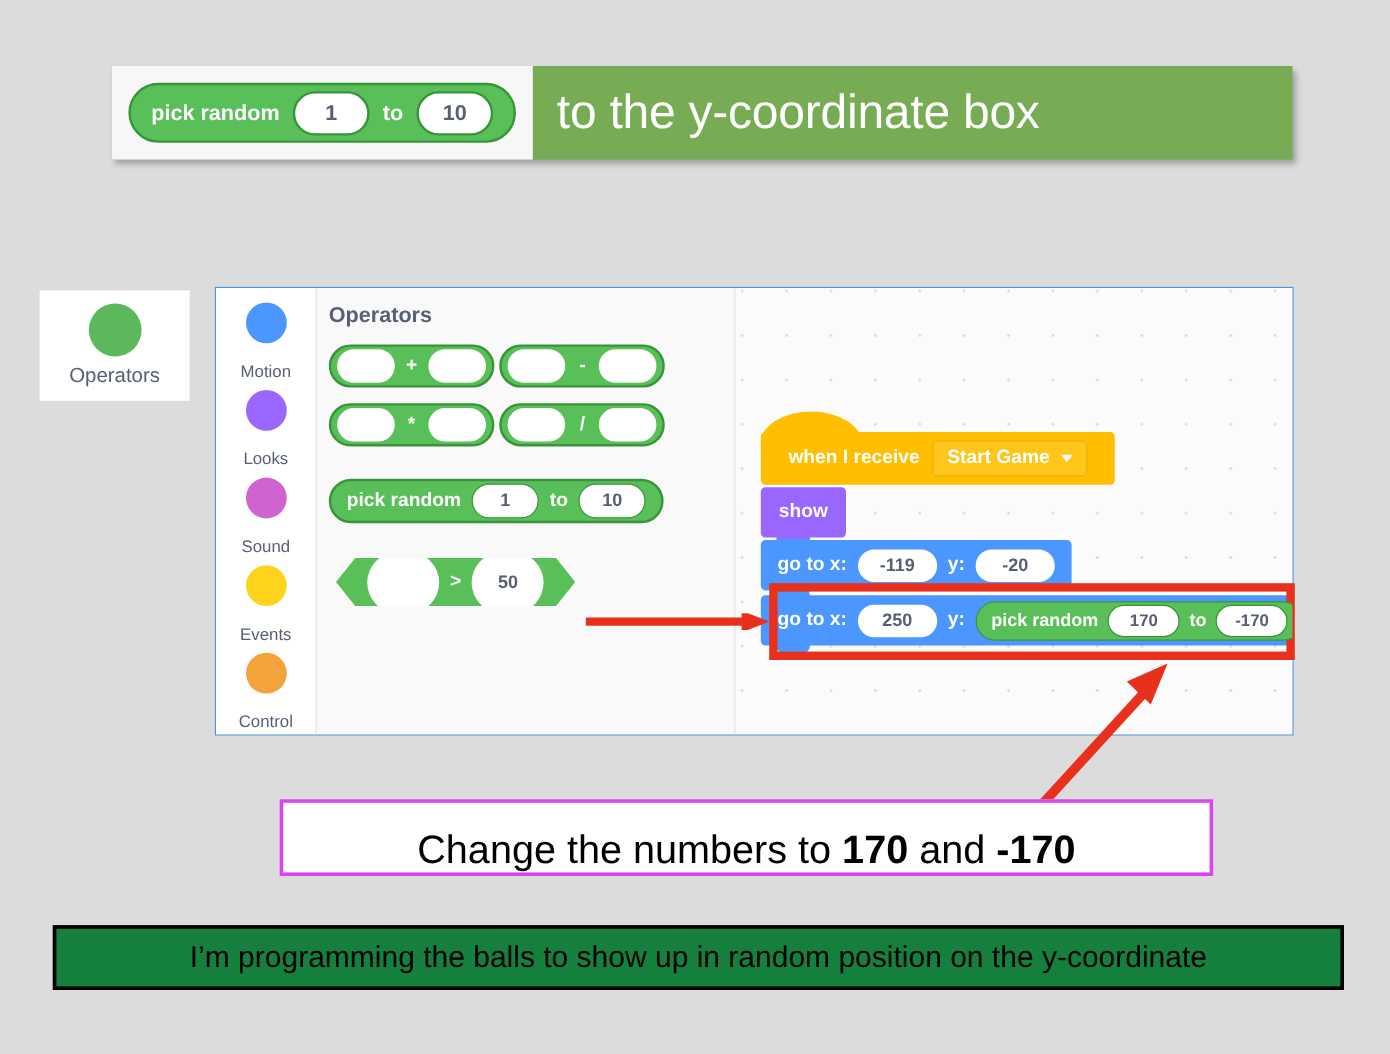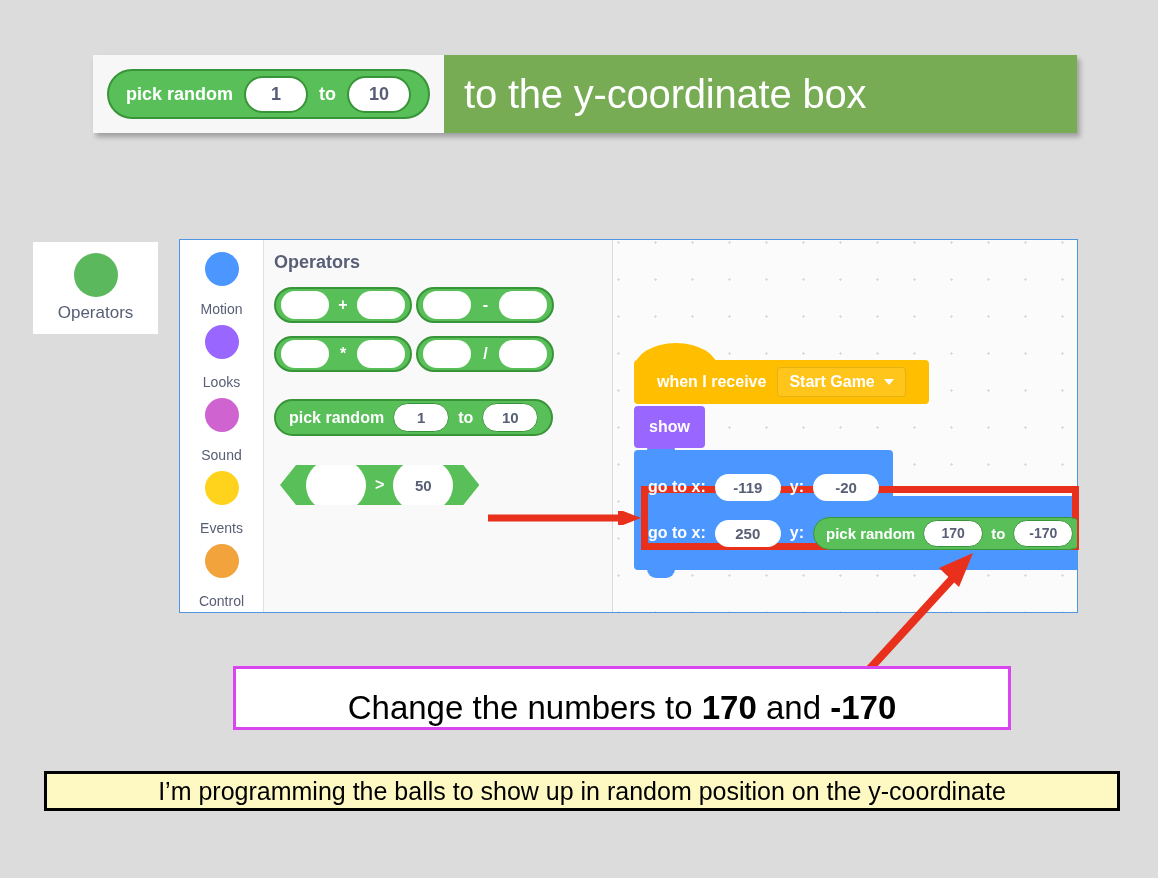--- a/index.html
+++ b/index.html
@@ -324,21 +324,21 @@
   }
 
   
   .motion-block {
     position: absolute;
     height: 42px;
     background: #4c97ff;
     border-radius: 4px;
     display: flex;
     align-items: center;
-    padding: 16px 14px;
+    padding: 0 14px;
     gap: 9px;
     color: #fff;
     font-weight: bold;
     font-size: 16px;
     white-space: nowrap;
   }
   .motion-block::before {
     content: "";
     position: absolute;
     left: 13px;
@@ -435,22 +435,22 @@
     color: #000000;
     white-space: nowrap;
   }
   #change-box-text b { font-weight: bold; }
 
   #caption-box {
     position: absolute;
     left: 44px;
     top: 771px;
     width: 1076px;
-    height: 40px;
-    background: #fef9c3;
+    height: 54px;
+    background: #15803d;
     border: 3px solid #000000;
     box-sizing: border-box;
     display: flex;
     align-items: center;
     justify-content: center;
   }
   #caption-text {
     font-size: 25px;
     color: #000000;
     white-space: nowrap;

